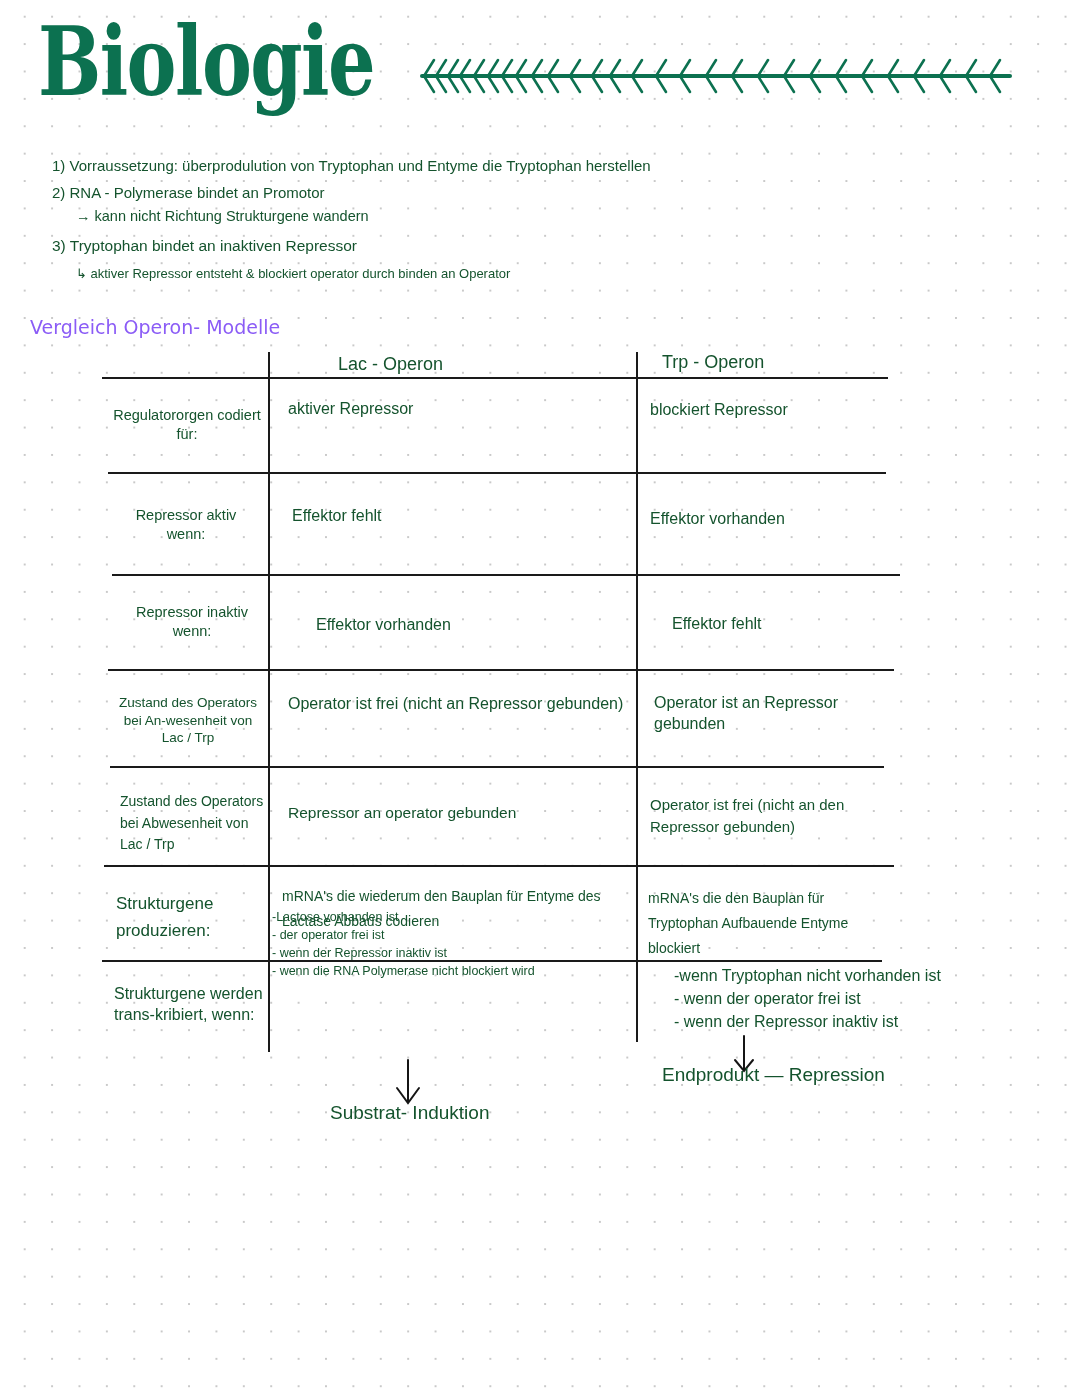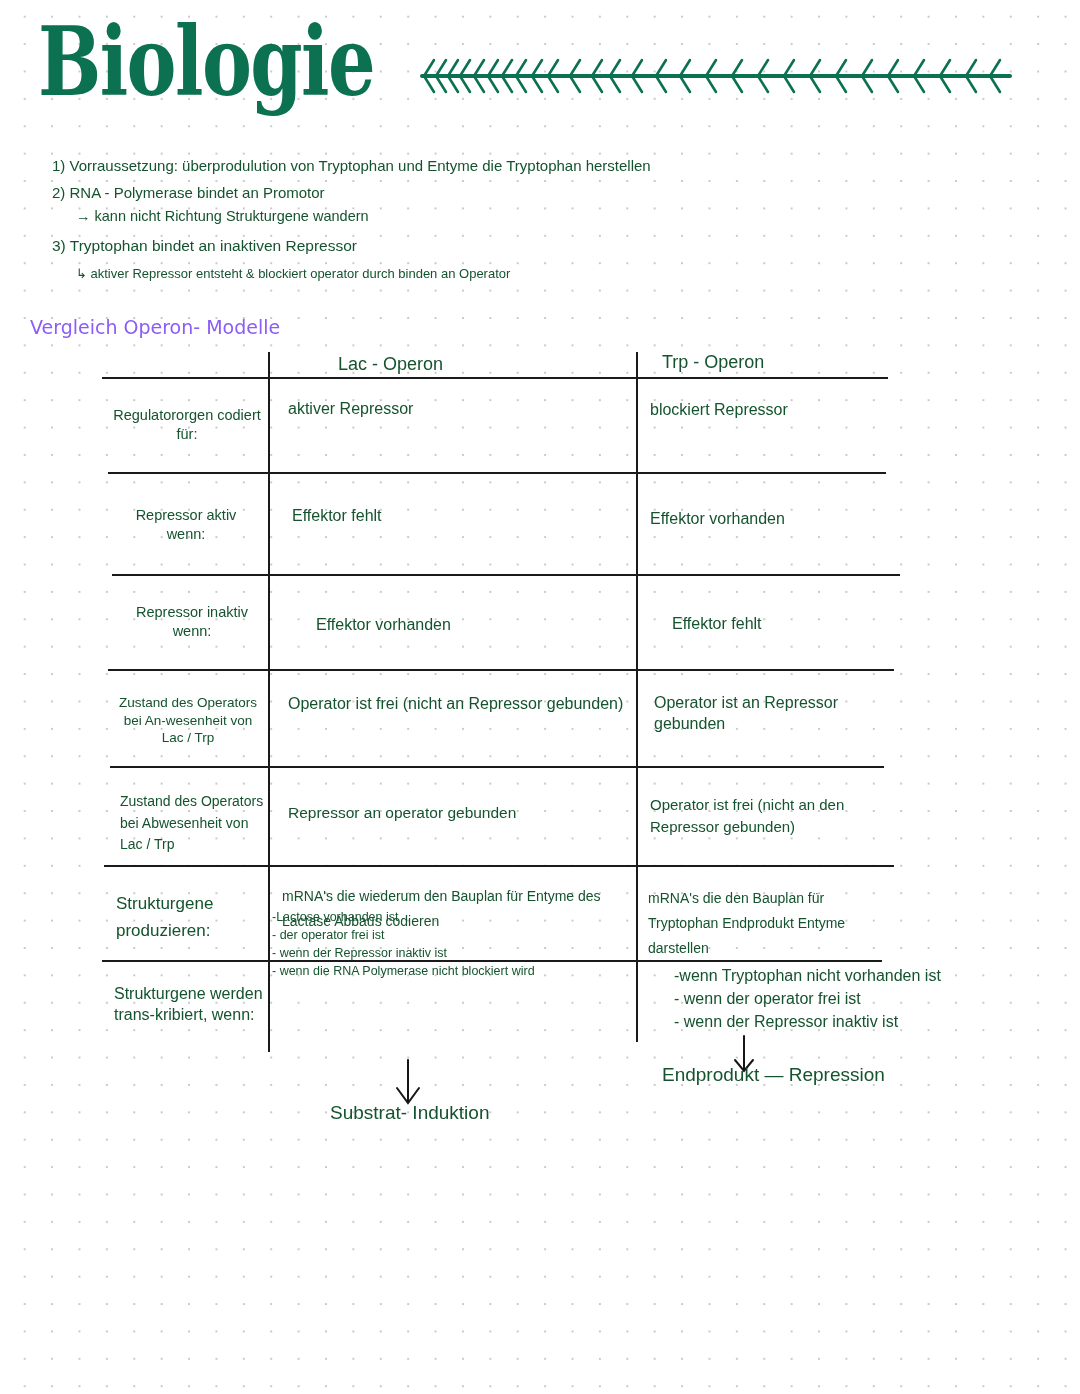--- a/index.html
+++ b/index.html
@@ -105,21 +105,21 @@
   <div class="rowlabel hand" style="left:114px;top:678px;width:148px;text-align:center;font-size:13.5px;line-height:1.3">Zustand des Operators bei An-wesenheit von Lac / Trp</div>
   <div class="cell hand" style="left:288px;top:694px;width:345px;font-size:16px;line-height:1.3">Operator ist frei (nicht an Repressor gebunden)</div>
   <div class="cell hand" style="left:654px;top:693px;width:220px;font-size:16px;line-height:1.3">Operator ist an Repressor gebunden</div>
 
   <div class="rowlabel hand" style="left:120px;top:775px;width:145px;text-align:left;font-size:14px;line-height:1.55">Zustand des Operators bei Abwesenheit von Lac / Trp</div>
   <div class="cell hand" style="left:288px;top:802px;font-size:15.5px">Repressor an operator gebunden</div>
   <div class="cell hand" style="left:650px;top:794px;width:228px;font-size:15px;line-height:1.45">Operator ist frei (nicht an den Repressor gebunden)</div>
 
   <div class="rowlabel hand" style="left:116px;top:874px;width:120px;text-align:left;font-size:17px;line-height:1.6">Strukturgene produzieren:</div>
   <div class="cell hand" style="left:282px;top:884px;width:340px;font-size:14px;line-height:1.8">mRNA's die wiederum den Bauplan für Entyme des Lactase Abbaus codieren</div>
-  <div class="cell hand" style="left:648px;top:886px;width:248px;font-size:14px;line-height:1.8">mRNA's die den Bauplan für Tryptophan Endprodukt Entyme darstellen</div>
+  <div class="cell hand" style="left:648px;top:886px;width:248px;font-size:14px;line-height:1.8">mRNA's die den Bauplan für Tryptophan Aufbauende Entyme blockiert</div>
 
   <div class="rowlabel hand" style="left:114px;top:968px;width:150px;text-align:left;font-size:16px;line-height:1.3">Strukturgene werden trans-kribiert, wenn:</div>
   <div class="abs hand small" style="left:272px;top:908px">
     <div>-Lactose vorhanden ist</div>
     <div>- der operator frei ist</div>
     <div>- wenn der Repressor inaktiv ist</div>
     <div>- wenn die RNA Polymerase nicht blockiert wird</div>
   </div>
   <div class="abs hand small" style="left:674px;top:964px;font-size:16px">
     <div>-wenn Tryptophan nicht vorhanden ist</div>

